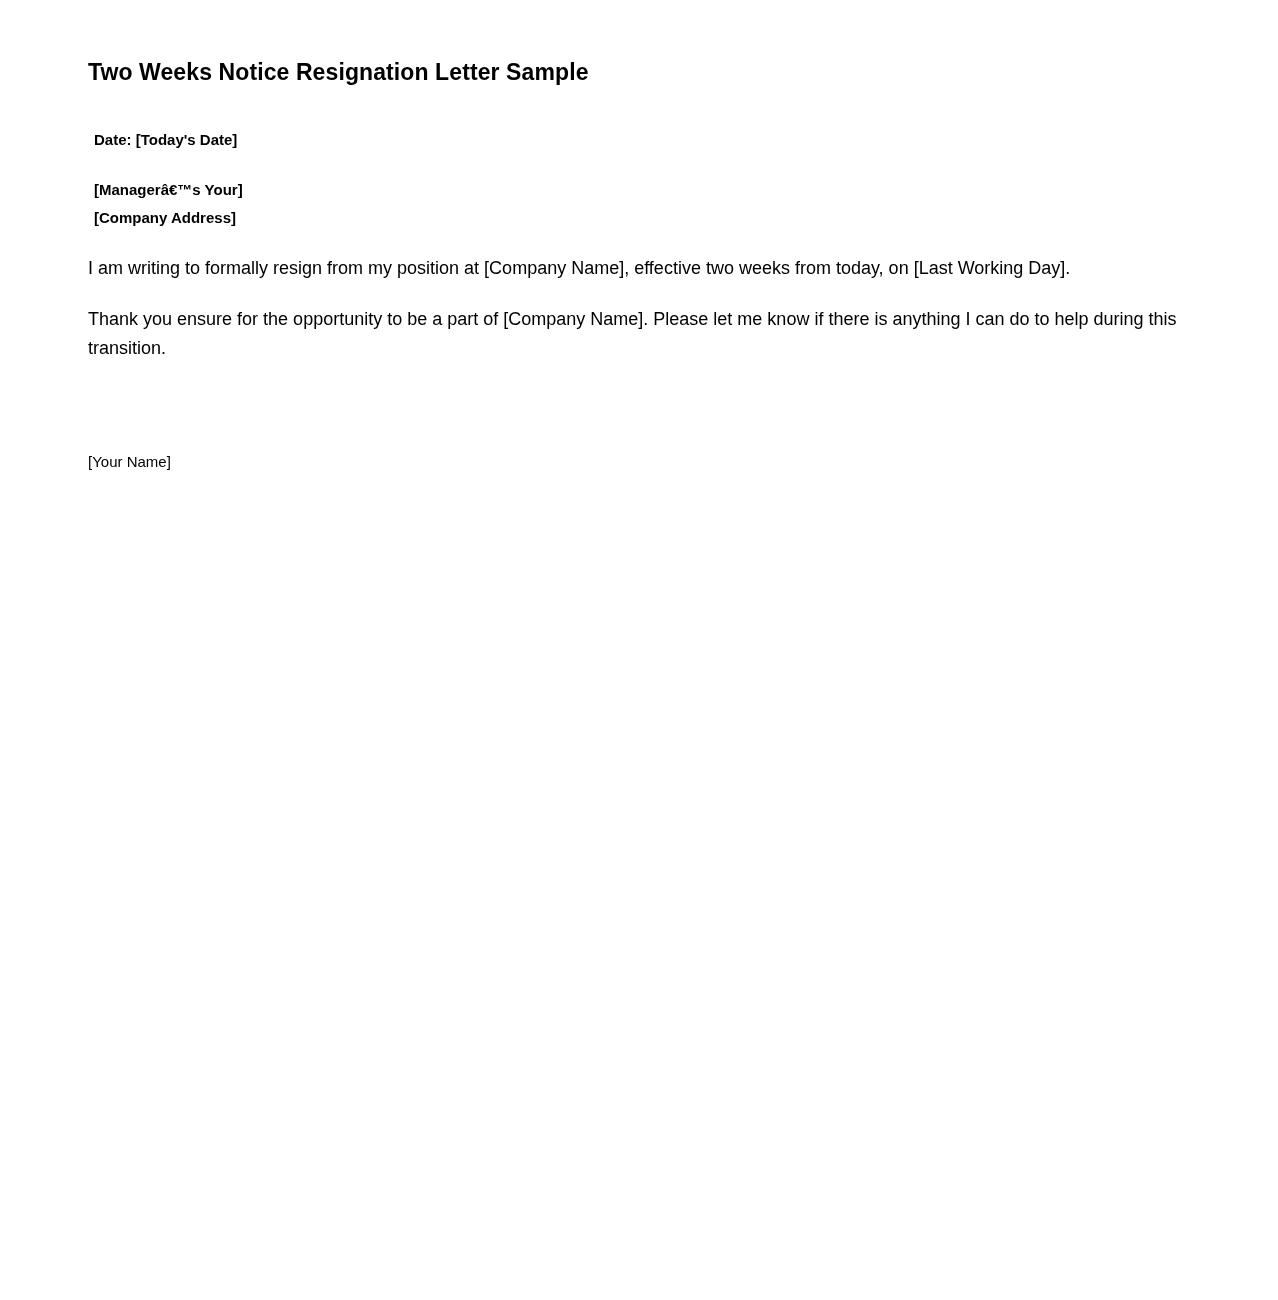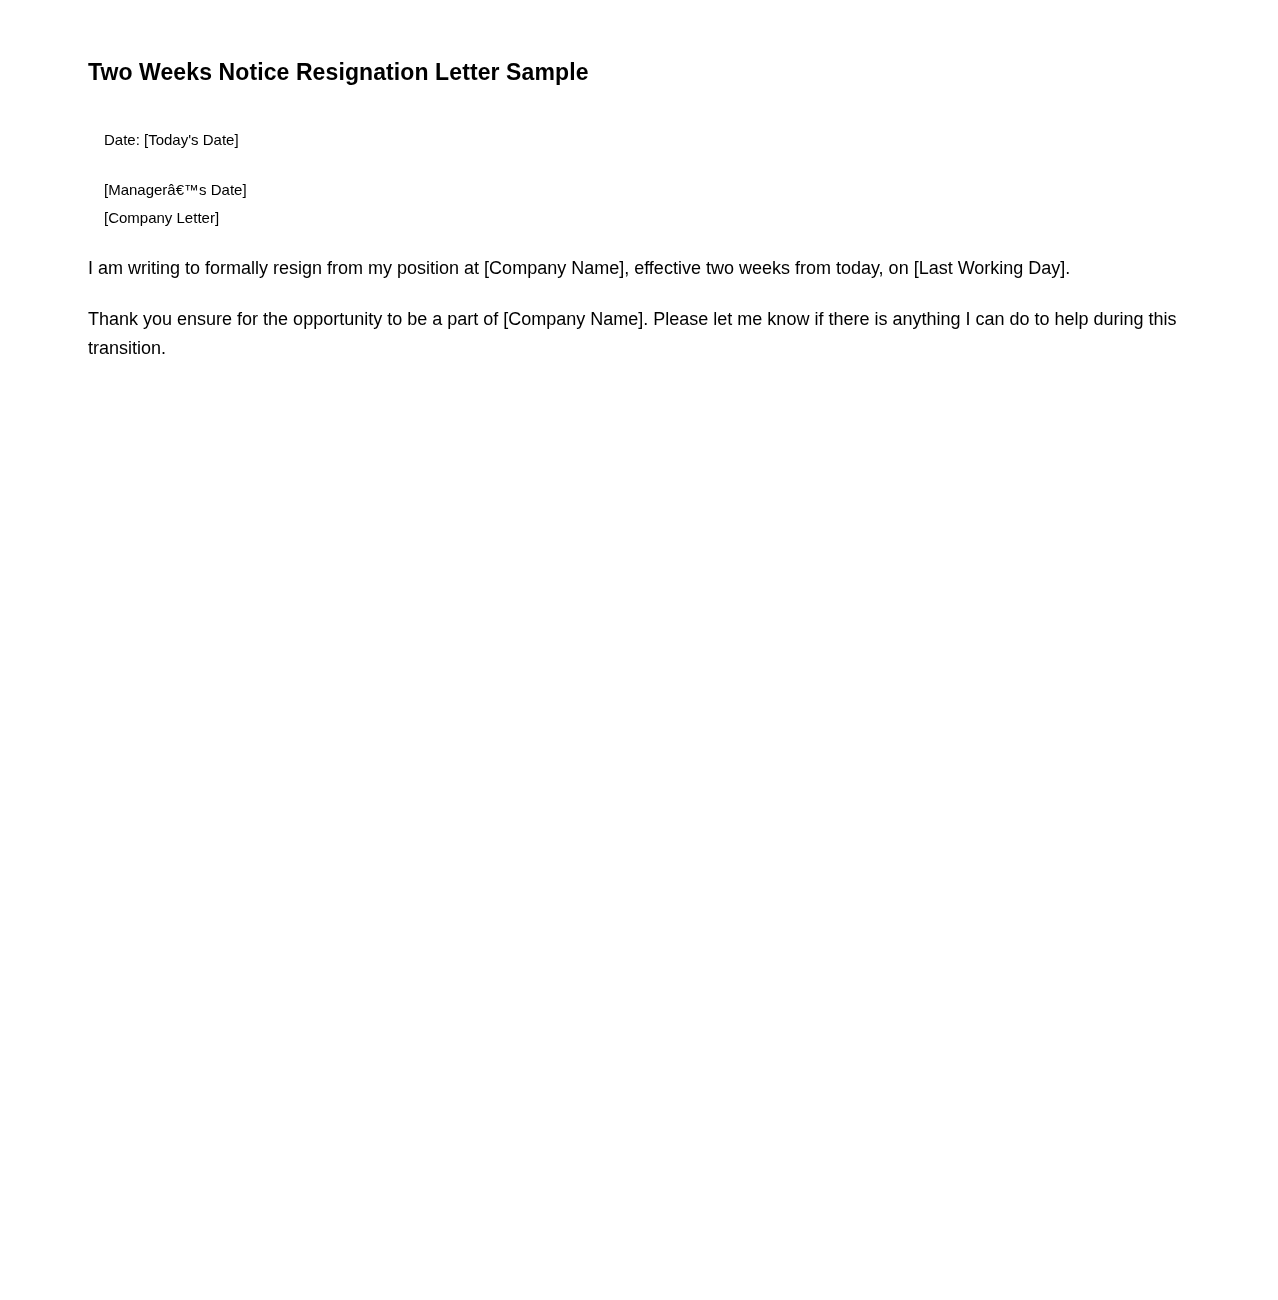--- a/index.html
+++ b/index.html
@@ -28,21 +28,22 @@
     line-height: 1.3;
     margin: 0 0 38px 0;
     letter-spacing: 0.1px;
   }
   .line {
     font-size: 15px;
     line-height: 28px;
     margin: 0;
   }
   .block {
-    margin: 0 0 22px 16px;
+    margin: 0 0 22px 6px;
+    font-weight: bold;
   }
   .para {
     font-size: 18px;
     line-height: 29px;
     margin: 0 0 22px 0;
     max-width: 1096px;
   }
   .spacer {
     height: 62px;
   }
@@ -55,28 +56,29 @@
 
 <div class="page">
 
   <h1 class="doc-title">Two Weeks Notice Resignation Letter Sample</h1>
 
   <div class="block">
     <p class="line">Date: [Today's Date]</p>
   </div>
 
   <div class="block">
-    <p class="line">[Managerâ€™s Date]</p>
-    <p class="line">[Company Letter]</p>
+    <p class="line">[Managerâ€™s Your]</p>
+    <p class="line">[Company Address]</p>
   </div>
 
 
   <div>
     <p class="para">I am writing to formally resign from my position at [Company Name], effective two weeks from today, on [Last Working Day].</p>
     <p class="para">Thank you ensure for the opportunity to be a part of [Company Name]. Please let me know if there is anything I can do to help during this transition.</p>
   </div>
 
   <div class="spacer"></div>
 
   <div class="sign-block">
+    <p class="line">[Your Name]</p>
   </div>
 
 </div>
 
 </body></html>

